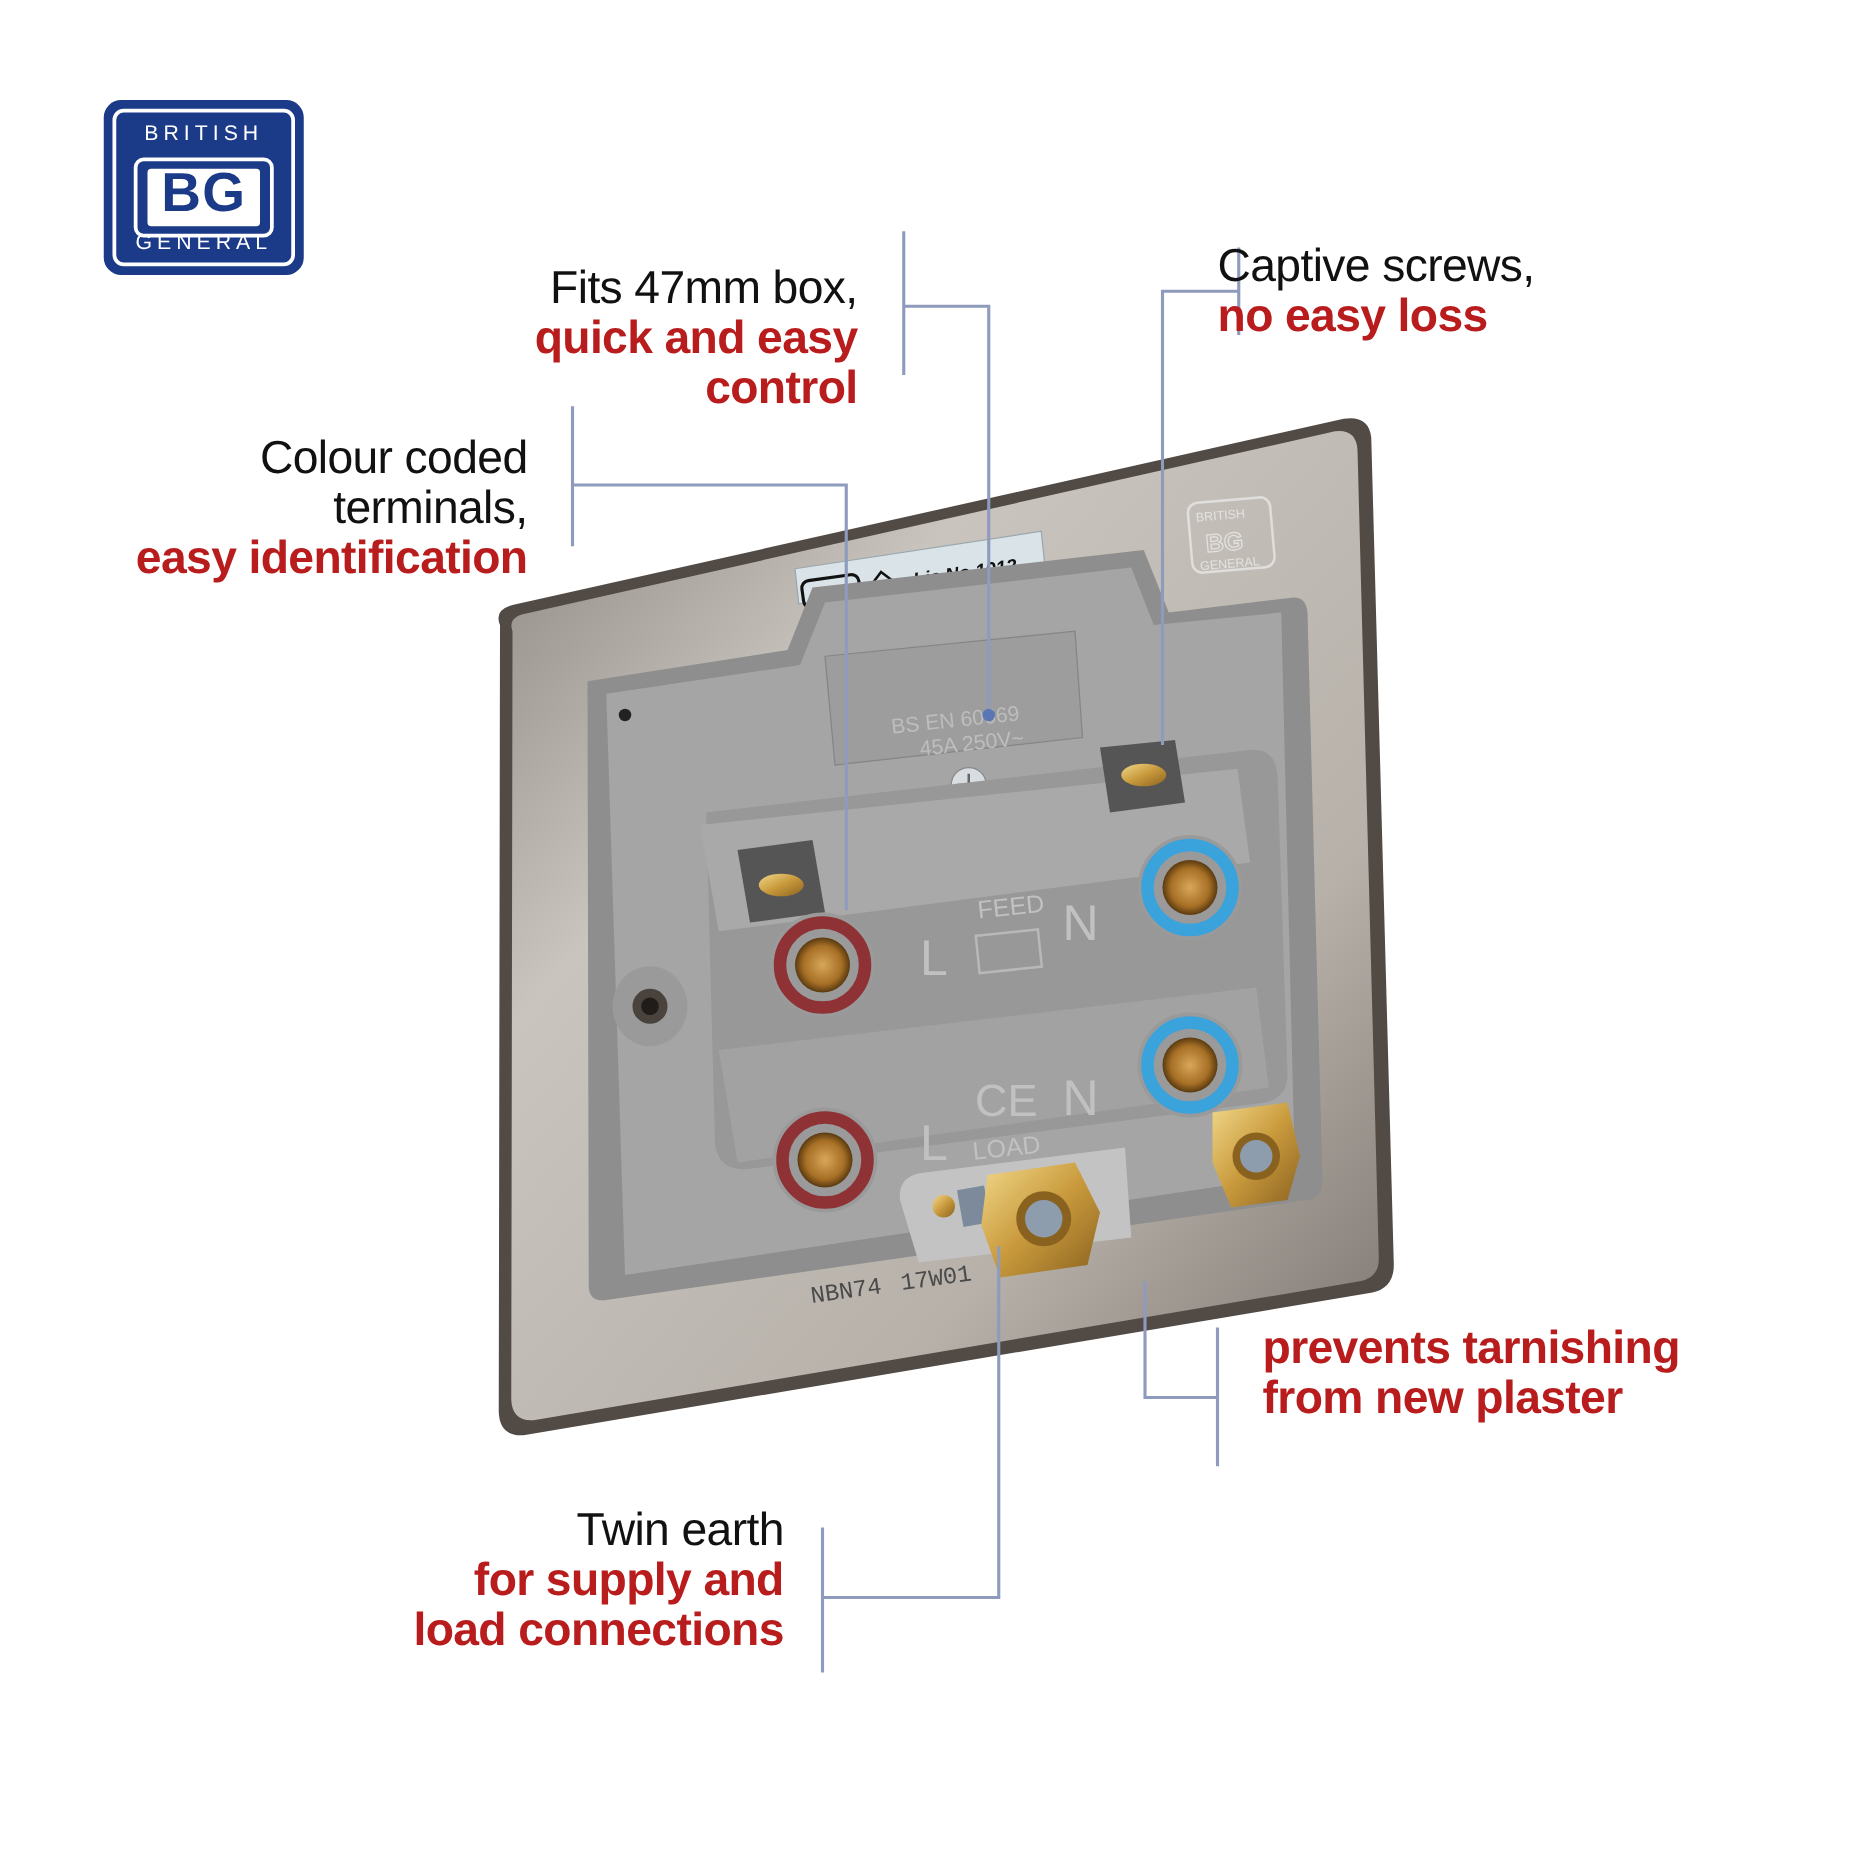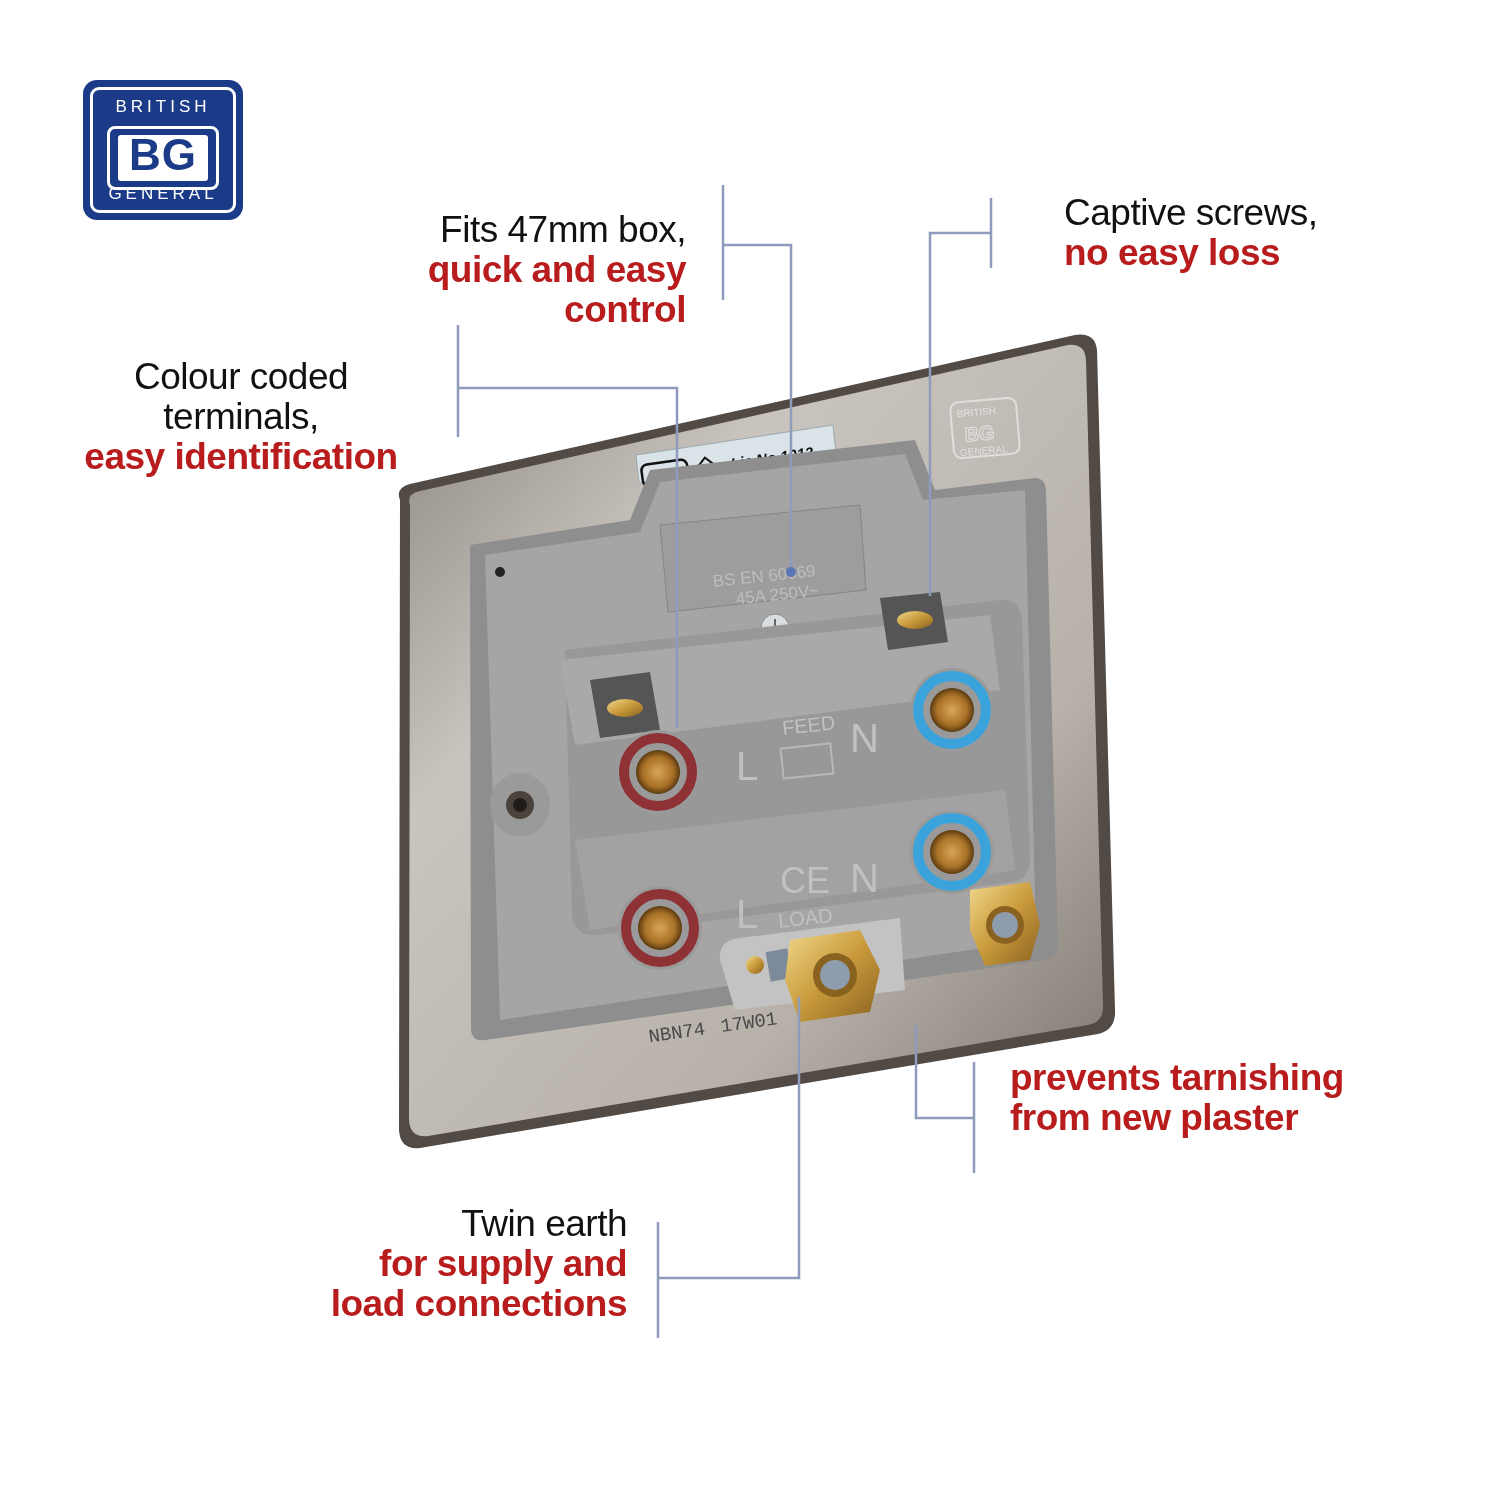--- a/index.html
+++ b/index.html
@@ -175,26 +175,26 @@
     <path d="M658 1278 L799 1278 L799 997"></path>
   </g>
 </svg>
 
 <div class="callout right-align" style="left:330px; top:186px; width:356px;">
   <span class="l1">Fits 47mm box,</span>
   <span class="l2">quick and easy</span>
   <span class="l2">control</span>
 </div>
 
-<div class="callout left-align" style="left:1064px; top:193px; width:400px;">
+<div class="callout left-align" style="left:974px; top:193px; width:400px;">
   <span class="l1">Captive screws,</span>
   <span class="l2">no easy loss</span>
 </div>
 
-<div class="callout right-align" style="left:60px; top:333px; width:362px;text-align:center;">
+<div class="callout right-align" style="left:60px; top:322px; width:362px;">
   <span class="l1">Colour coded</span>
   <span class="l1">terminals,</span>
   <span class="l2">easy identification</span>
 </div>
 
 <div class="callout left-align" style="left:1010px; top:1058px; width:480px;">
   <span class="l2">prevents tarnishing</span>
   <span class="l2">from new plaster</span>
 </div>
 

